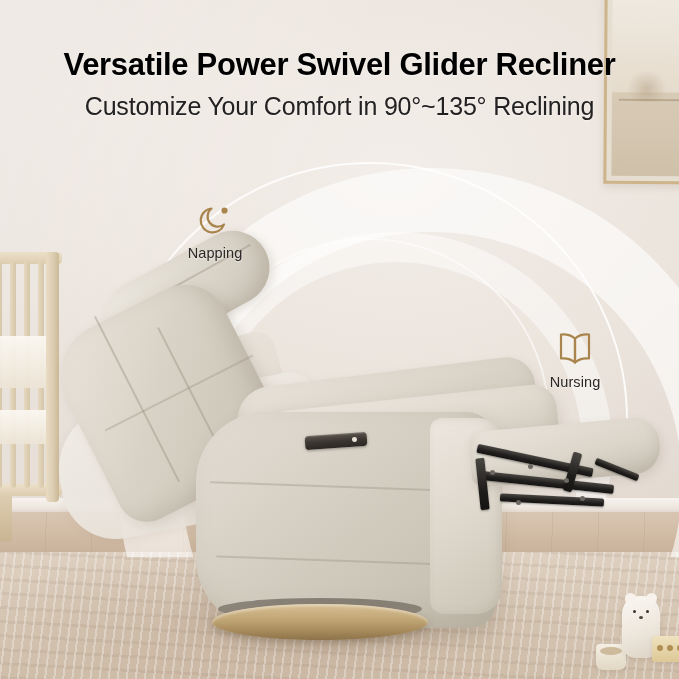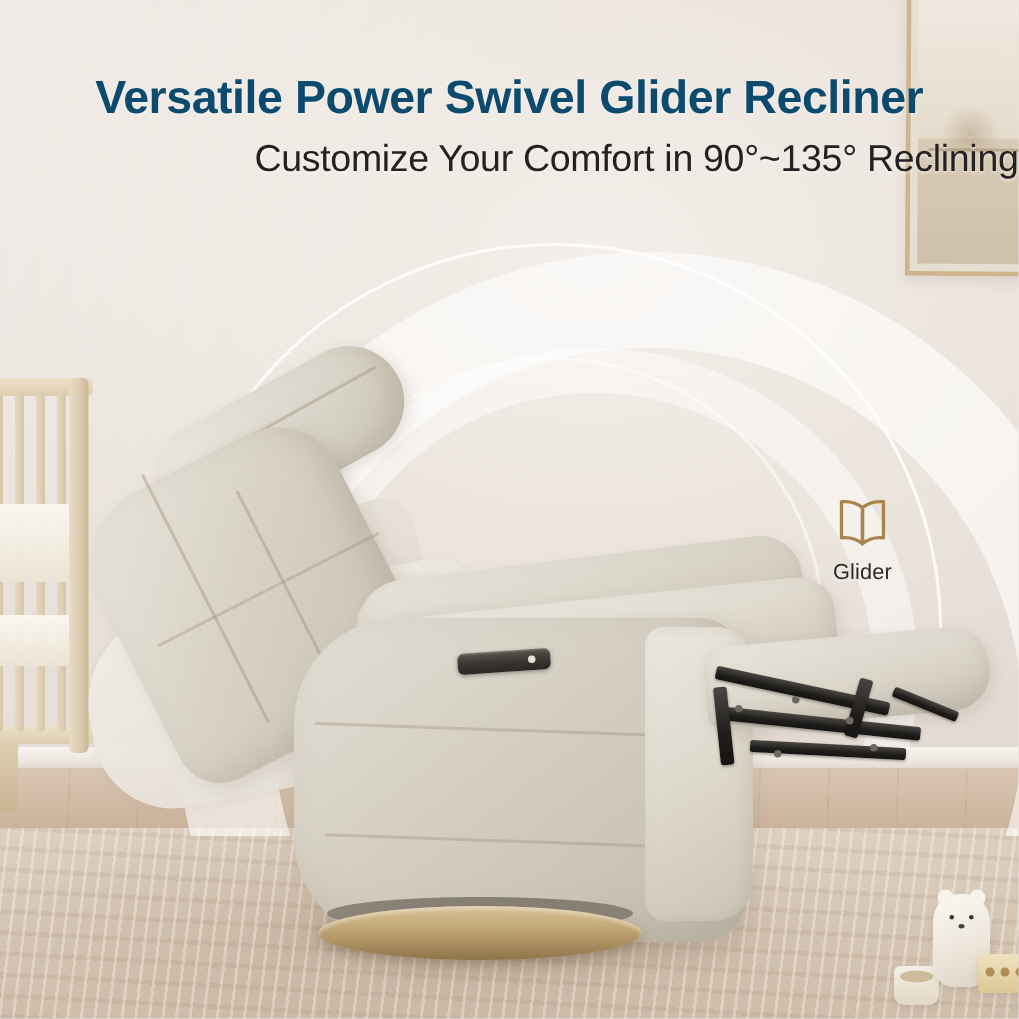--- a/index.html
+++ b/index.html
@@ -279,25 +279,25 @@
   }
   .toy-cup:before{
     content:"";position:absolute;left:4px;top:3px;width:22px;height:8px;border-radius:50%;
     background:#cdbb9b;
   }
 
   
   .title{
     position:absolute;left:0;top:47px;width:679px;text-align:center;
     font-size:31px;font-weight:bold;letter-spacing:-.3px;
-    color:#0c4a6e;
+    color:#000000;
     text-shadow:0 1px 2px rgba(255,255,255,.55);
   }
   .subtitle{
-    position:absolute;left:0;top:92px;width:679px;text-align:right;
+    position:absolute;left:0;top:92px;width:679px;text-align:center;
     font-size:25px;font-weight:normal;letter-spacing:-.2px;
     color:#232122;
     text-shadow:0 1px 2px rgba(255,255,255,.5);
   }
 
   
   .feat{position:absolute;text-align:center;width:110px;}
   .feat .ic{height:46px;display:flex;align-items:flex-end;justify-content:center;}
   .feat .lb{
     margin-top:3px;font-size:14.5px;color:#2b2826;letter-spacing:.1px;
@@ -399,26 +399,35 @@
   <div class="toy-block">
     <div class="hole" style="left:5px"></div>
     <div class="hole" style="left:15px"></div>
     <div class="hole" style="left:25px"></div>
 
   </div>
 
   <div class="title">Versatile Power Swivel Glider Recliner</div>
   <div class="subtitle">Customize Your Comfort in 90°~135° Reclining</div>
 
+  <div class="feat f-nap">
+    <div class="ic">
+      <svg width="42" height="42" viewBox="0 0 42 42">
+        <path d="M30 24.5a12 12 0 1 1-12.5-16 9.6 9.6 0 0 0 12.5 16z" fill="none" stroke="#a9854d" stroke-width="2.2" stroke-linejoin="round"></path>
+        <circle cx="30.5" cy="10.5" r="3.1" fill="#a9854d"></circle>
+      </svg>
+    </div>
+    <div class="lb">Napping</div>
+  </div>
 
 
 
   <div class="feat f-read">
     <div class="ic">
       <svg width="48" height="42" viewBox="0 0 48 42">
         <path d="M24 9.5c4-3.5 9-4.5 14-4v24c-5-.5-10 .5-14 4z" fill="none" stroke="#a9854d" stroke-width="2.2" stroke-linejoin="round"></path>
         <path d="M24 9.5c-4-3.5-9-4.5-14-4v24c5-.5 10 .5 14 4z" fill="none" stroke="#a9854d" stroke-width="2.2" stroke-linejoin="round"></path>
       </svg>
     </div>
-    <div class="lb">Glider</div>
+    <div class="lb">Nursing</div>
   </div>
 
 </div>
 
 </body></html>

